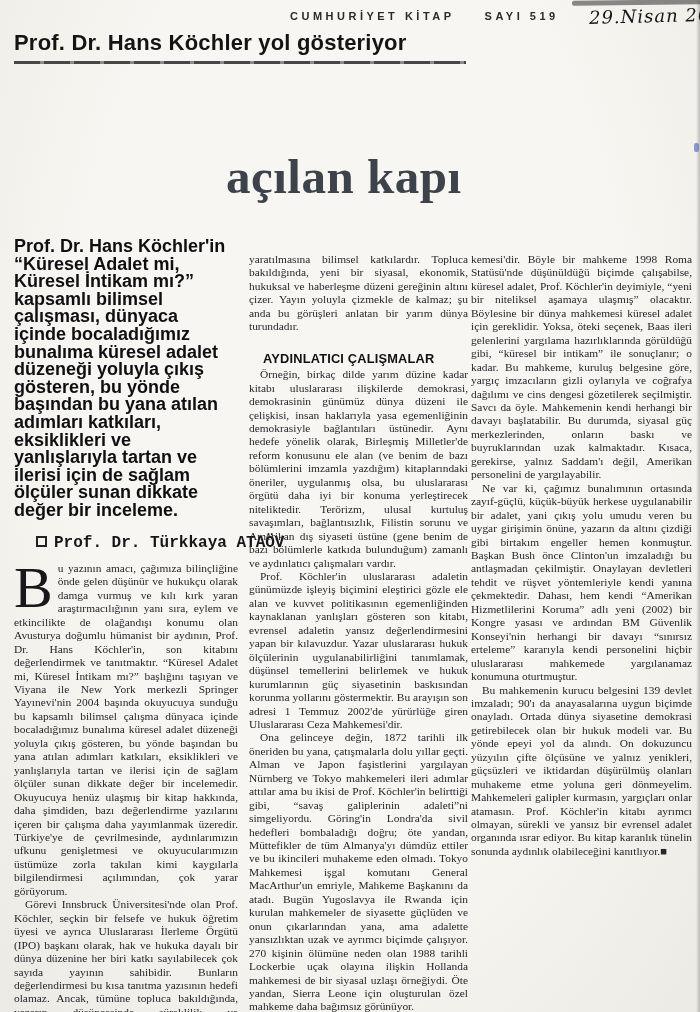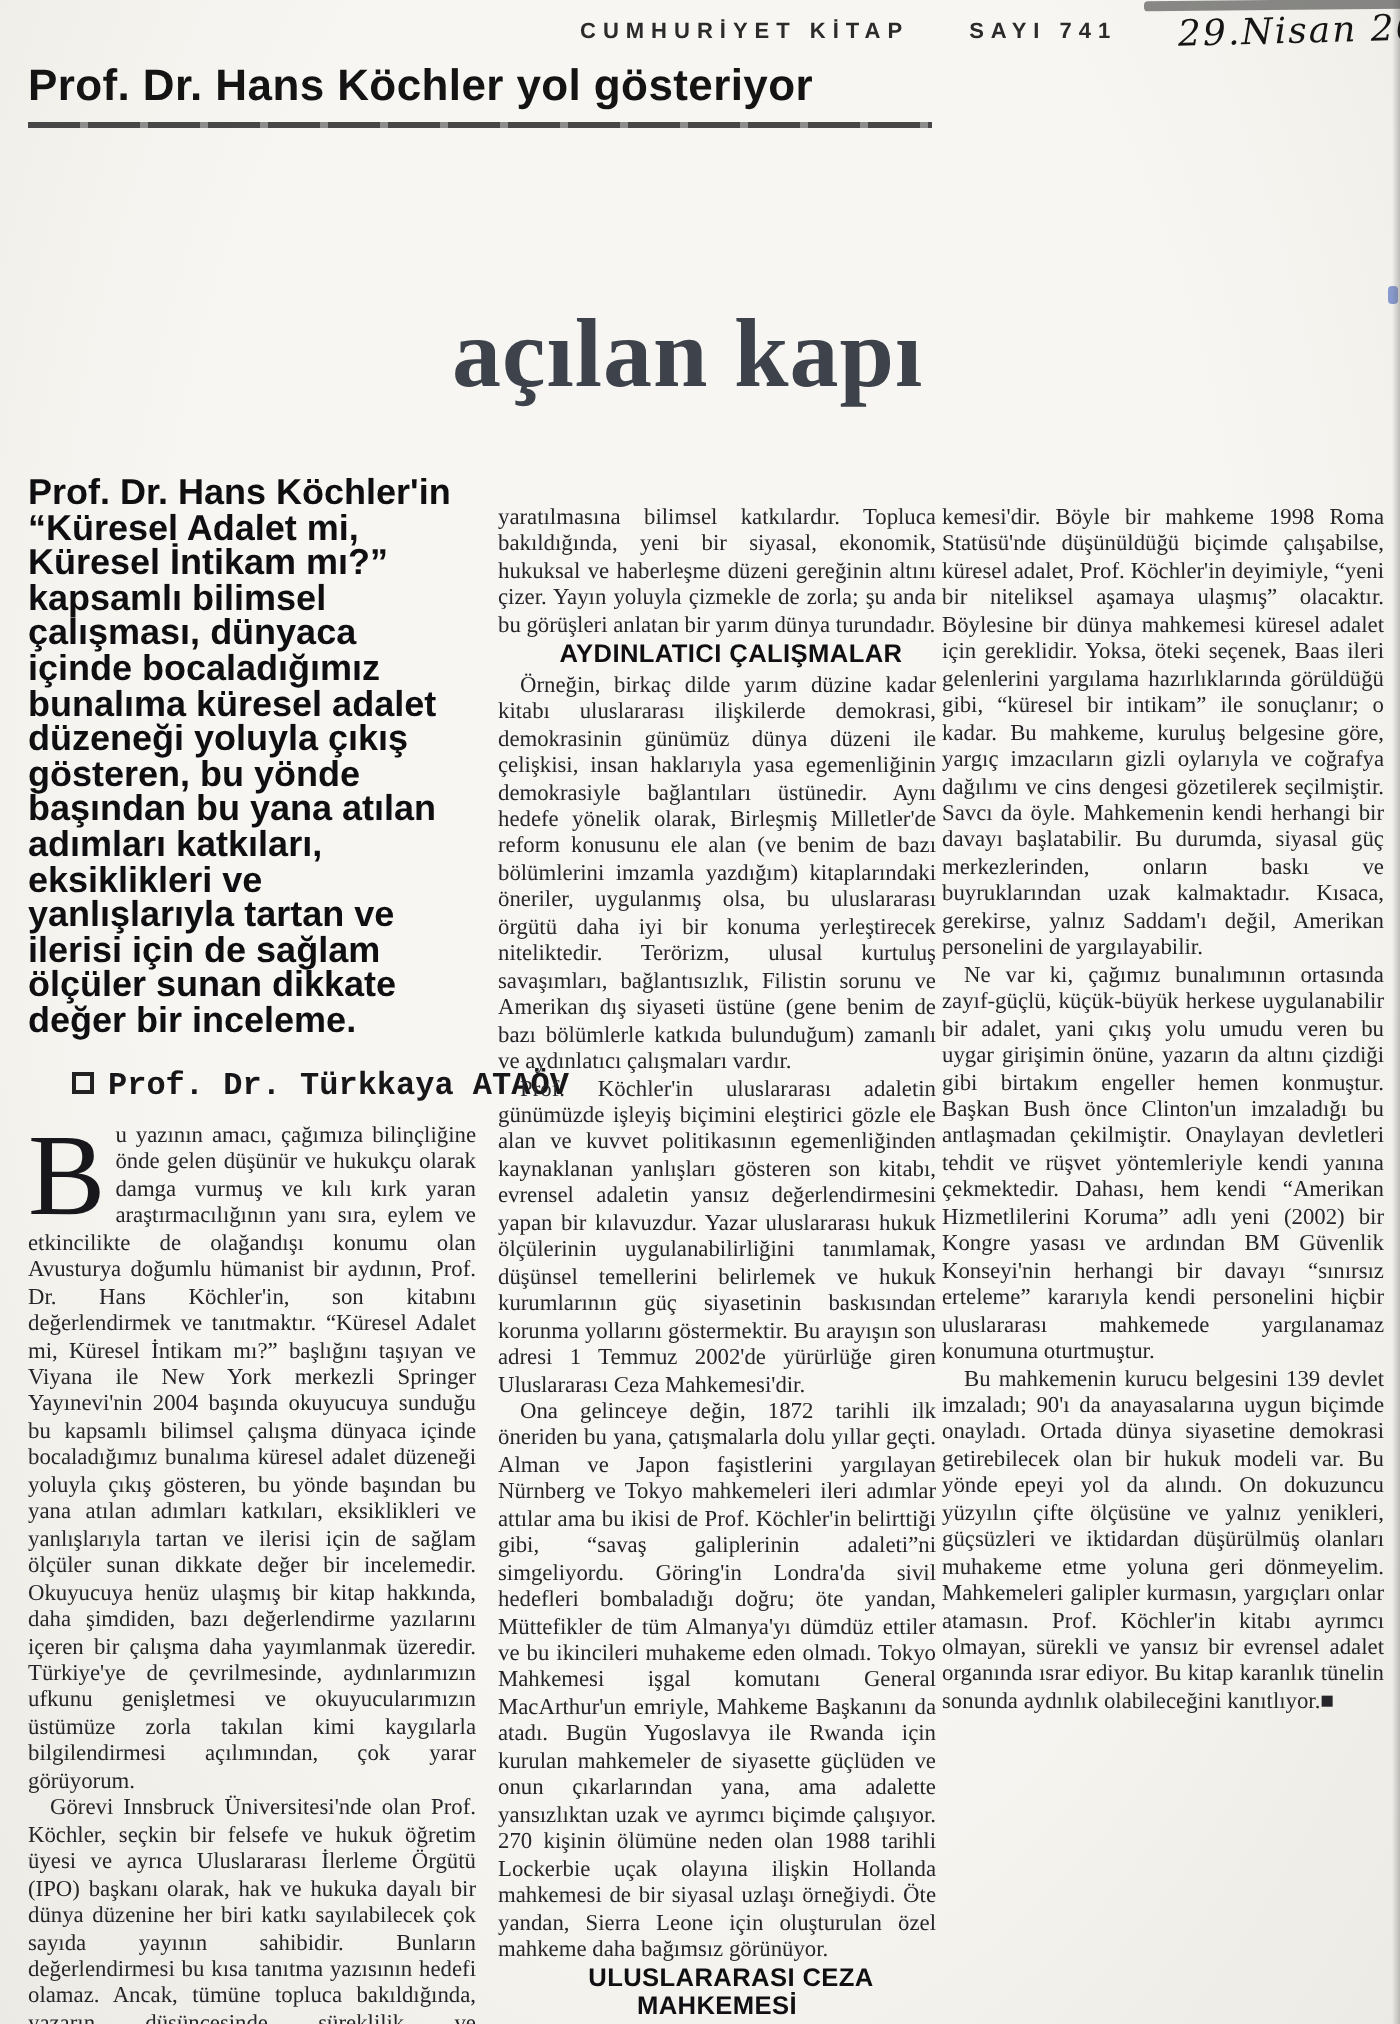--- a/index.html
+++ b/index.html
@@ -51,21 +51,21 @@
     margin:16px 0 12px 22px; font-family:Liberation Mono, monospace; font-weight:bold;
     font-size:16px; color:#17171a; text-align:right; white-space:nowrap;
   }
   .byline-square { display:inline-block; width:7px; height:7px; border:2px solid #222; margin-right:7px; }
   .dropcap {
     float:left; font-size:58px; line-height:47px; padding:2px 5px 0 0;
     color:#17171c; font-family:"Liberation Serif", serif;
   }
   .subhead {
     font-family:"Liberation Sans", sans-serif; font-weight:bold; font-size:12.8px;
-    color:#101013; margin:0 0 3px 0; text-align:center; text-indent:14px; letter-spacing:.2px;
+    color:#101013; margin:18px 0 3px 0; text-align:left; text-indent:14px; letter-spacing:.2px;
   }
   p { margin:0; }
   p.indent { text-indent:11px; }
   
   .artifact-top-right {
     position:absolute; top:0; left:572px; width:132px; height:5px; background:#2e2e2e;
     opacity:.55; transform:rotate(-.6deg); border-radius:2px;
   }
   .artifact-blue { position:absolute; top:143px; left:694px; width:5px; height:9px; background:#5a74c0; opacity:.7; border-radius:2px; }
   .edge-shadow-right { position:absolute; right:0; top:0; width:4px; height:100%; background:linear-gradient(90deg, rgba(0,0,0,0), rgba(90,90,90,.35)); }
@@ -74,40 +74,40 @@
 <body>
 
 <div id="page">
 
   <div class="artifact-top-right"></div>
   <div class="artifact-blue"></div>
   <div class="edge-shadow-right"></div>
 
   <div class="masthead">
     <span class="mast-pub">CUMHURİYET KİTAP</span>
-    <span class="mast-issue">SAYI 741</span>
+    <span class="mast-issue">SAYI 519</span>
     <span class="mast-date">29.Nisan 2004</span>
   </div>
 
   <div class="kicker">Prof. Dr. Hans Köchler yol gösteriyor</div>
   <div class="kicker-rule"></div>
 
   <div class="title-line title-l2">açılan kapı</div>
 
   <div class="col col-left">
     <div class="standfirst">Prof. Dr. Hans Köchler'in “Küresel Adalet mi, Küresel İntikam mı?” kapsamlı bilimsel çalışması, dünyaca içinde bocaladığımız bunalıma küresel adalet düzeneği yoluyla çıkış gösteren, bu yönde başından bu yana atılan adımları katkıları, eksiklikleri ve yanlışlarıyla tartan ve ilerisi için de sağlam ölçüler sunan dikkate değer bir inceleme.</div>
     <div class="byline">
       <span class="byline-square"></span><span>Prof. Dr. Türkkaya ATAÖV</span>
     </div>
     <p><span class="dropcap">B</span><span>u yazının amacı, çağımıza bilinçliğine önde gelen düşünür ve hukukçu olarak damga vurmuş ve kılı kırk yaran araştırmacılığının yanı sıra, eylem ve etkincilikte de olağandışı konumu olan Avusturya doğumlu hümanist bir aydının, Prof. Dr. Hans Köchler'in, son kitabını değerlendirmek ve tanıtmaktır. “Küresel Adalet mi, Küresel İntikam mı?” başlığını taşıyan ve Viyana ile New York merkezli Springer Yayınevi'nin 2004 başında okuyucuya sunduğu bu kapsamlı bilimsel çalışma dünyaca içinde bocaladığımız bunalıma küresel adalet düzeneği yoluyla çıkış gösteren, bu yönde başından bu yana atılan adımları katkıları, eksiklikleri ve yanlışlarıyla tartan ve ilerisi için de sağlam ölçüler sunan dikkate değer bir incelemedir. Okuyucuya henüz ulaşmış bir kitap hakkında, daha şimdiden, bazı değerlendirme yazılarını içeren bir çalışma daha yayımlanmak üzeredir. Türkiye'ye de çevrilmesinde, aydınlarımızın ufkunu genişletmesi ve okuyucularımızın üstümüze zorla takılan kimi kaygılarla bilgilendirmesi açılımından, çok yarar görüyorum.</span></p>
     <p class="indent">Görevi Innsbruck Üniversitesi'nde olan Prof. Köchler, seçkin bir felsefe ve hukuk öğretim üyesi ve ayrıca Uluslararası İlerleme Örgütü (IPO) başkanı olarak, hak ve hukuka dayalı bir dünya düzenine her biri katkı sayılabilecek çok sayıda yayının sahibidir. Bunların değerlendirmesi bu kısa tanıtma yazısının hedefi olamaz. Ancak, tümüne topluca bakıldığında, yazarın düşüncesinde süreklilik ve yeğlediklerine inanç hemen göze çarpıyor. Çok sayıda yayını demokratik ilkelerin evrenselliğine, uluslararası hukukun daha gelişmiş olarak yaşama geçirilmesine ve adil bir dünyanın</p>
   </div>
 
   <div class="col col-mid">
-    <p>yaratılmasına bilimsel katkılardır. Topluca bakıldığında, yeni bir siyasal, ekonomik, hukuksal ve haberleşme düzeni gereğinin altını çizer. Yayın yoluyla çizmekle de zorla; şu anda bu görüşleri anlatan bir yarım dünya turundadır.</p>
+    <p>yaratılmasına bilimsel katkılardır. Topluca bakıldığında, yeni bir siyasal, ekonomik, hukuksal ve haberleşme düzeni gereğinin altını çizer. Yayın yoluyla çizmekle de kalmaz; şu anda bu görüşleri anlatan bir yarım dünya turundadır.</p>
     <div class="subhead">AYDINLATICI ÇALIŞMALAR</div>
     <p class="indent">Örneğin, birkaç dilde yarım düzine kadar kitabı uluslararası ilişkilerde demokrasi, demokrasinin günümüz dünya düzeni ile çelişkisi, insan haklarıyla yasa egemenliğinin demokrasiyle bağlantıları üstünedir. Aynı hedefe yönelik olarak, Birleşmiş Milletler'de reform konusunu ele alan (ve benim de bazı bölümlerini imzamla yazdığım) kitaplarındaki öneriler, uygulanmış olsa, bu uluslararası örgütü daha iyi bir konuma yerleştirecek niteliktedir. Terörizm, ulusal kurtuluş savaşımları, bağlantısızlık, Filistin sorunu ve Amerikan dış siyaseti üstüne (gene benim de bazı bölümlerle katkıda bulunduğum) zamanlı ve aydınlatıcı çalışmaları vardır.</p>
     <p class="indent">Prof. Köchler'in uluslararası adaletin günümüzde işleyiş biçimini eleştirici gözle ele alan ve kuvvet politikasının egemenliğinden kaynaklanan yanlışları gösteren son kitabı, evrensel adaletin yansız değerlendirmesini yapan bir kılavuzdur. Yazar uluslararası hukuk ölçülerinin uygulanabilirliğini tanımlamak, düşünsel temellerini belirlemek ve hukuk kurumlarının güç siyasetinin baskısından korunma yollarını göstermektir. Bu arayışın son adresi 1 Temmuz 2002'de yürürlüğe giren Uluslararası Ceza Mahkemesi'dir.</p>
     <p class="indent">Ona gelinceye değin, 1872 tarihli ilk öneriden bu yana, çatışmalarla dolu yıllar geçti. Alman ve Japon faşistlerini yargılayan Nürnberg ve Tokyo mahkemeleri ileri adımlar attılar ama bu ikisi de Prof. Köchler'in belirttiği gibi, “savaş galiplerinin adaleti”ni simgeliyordu. Göring'in Londra'da sivil hedefleri bombaladığı doğru; öte yandan, Müttefikler de tüm Almanya'yı dümdüz ettiler ve bu ikincileri muhakeme eden olmadı. Tokyo Mahkemesi işgal komutanı General MacArthur'un emriyle, Mahkeme Başkanını da atadı. Bugün Yugoslavya ile Rwanda için kurulan mahkemeler de siyasette güçlüden ve onun çıkarlarından yana, ama adalette yansızlıktan uzak ve ayrımcı biçimde çalışıyor. 270 kişinin ölümüne neden olan 1988 tarihli Lockerbie uçak olayına ilişkin Hollanda mahkemesi de bir siyasal uzlaşı örneğiydi. Öte yandan, Sierra Leone için oluşturulan özel mahkeme daha bağımsız görünüyor.</p>
     <div class="subhead">ULUSLARARASI CEZA MAHKEMESİ</div>
 
   </div>
 
   <div class="col col-right">
     <p>kemesi'dir. Böyle bir mahkeme 1998 Roma Statüsü'nde düşünüldüğü biçimde çalışabilse, küresel adalet, Prof. Köchler'in deyimiyle, “yeni bir niteliksel aşamaya ulaşmış” olacaktır. Böylesine bir dünya mahkemesi küresel adalet için gereklidir. Yoksa, öteki seçenek, Baas ileri gelenlerini yargılama hazırlıklarında görüldüğü gibi, “küresel bir intikam” ile sonuçlanır; o kadar. Bu mahkeme, kuruluş belgesine göre, yargıç imzacıların gizli oylarıyla ve coğrafya dağılımı ve cins dengesi gözetilerek seçilmiştir. Savcı da öyle. Mahkemenin kendi herhangi bir davayı başlatabilir. Bu durumda, siyasal güç merkezlerinden, onların baskı ve buyruklarından uzak kalmaktadır. Kısaca, gerekirse, yalnız Saddam'ı değil, Amerikan personelini de yargılayabilir.</p>

